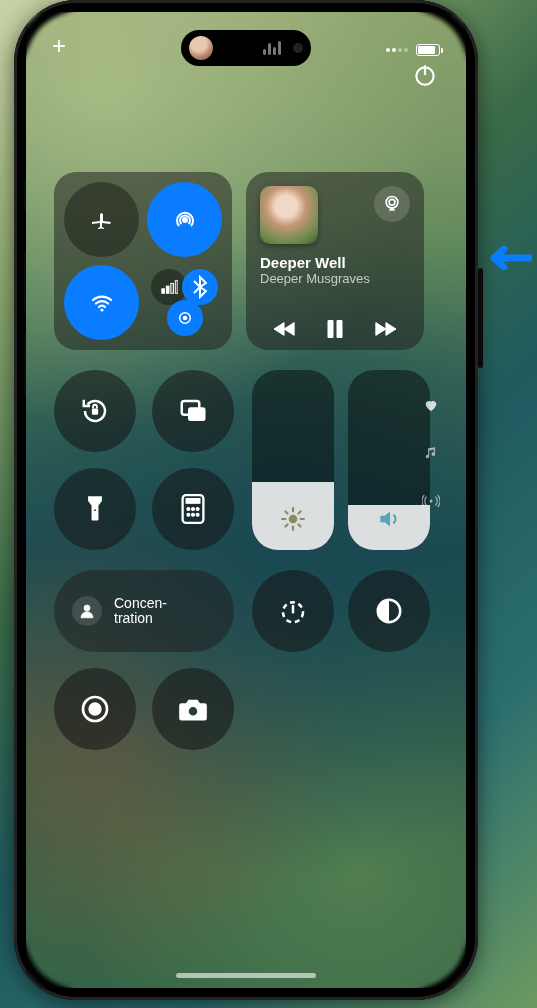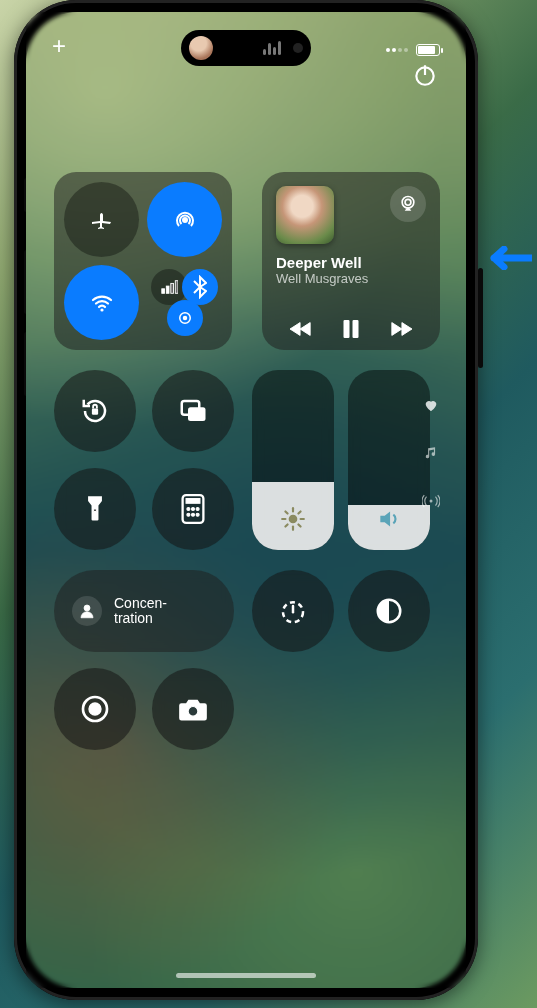--- a/index.html
+++ b/index.html
@@ -98,21 +98,21 @@
   .conn-btn.blue{ background:#0a7cff;}
   .conn-cluster{ position:relative; }
   .conn-cluster .mini{ position:absolute; border-radius:50%; display:flex; align-items:center; justify-content:center;}
   .mini.a{ top:4px; left:4px; width:36px; height:36px; background:rgba(0,0,0,.35);}
   .mini.b{ top:4px; right:4px; width:36px; height:36px; background:#0a7cff;}
   .mini.c{ bottom:4px; left:50%; transform:translateX(-50%); width:36px; height:36px; background:#0a7cff;}
   .mini svg, .conn-btn svg { width:24px; height:24px;}
   .mini.a svg{width:18px;} .mini.b svg{width:14px;} .mini.c svg{width:18px;}
 
   
-  .media{ top:0; left:208px; width:178px; height:178px; padding:14px 14px 10px; color:#fff; display:flex; flex-direction:column;}
+  .media{ top:0; left:192px; width:178px; height:178px; padding:14px 14px 10px; color:#fff; display:flex; flex-direction:column;}
   .media-top{ display:flex; justify-content:space-between; align-items:flex-start;}
   .album{ width:58px; height:58px; border-radius:10px; background:radial-gradient(circle at 45% 35%, #f0d8c4 22%, #c69678 40%, #6a8b4a 75%, #3a5a2d 100%); box-shadow:0 2px 6px rgba(0,0,0,.4);}
   .airplay-chip{ width:36px; height:36px; border-radius:50%; background:rgba(255,255,255,.15); display:flex; align-items:center; justify-content:center;}
   .track{ font-size:15px; font-weight:600; margin-top:10px; white-space:nowrap; overflow:hidden; text-overflow:ellipsis;}
   .artist{ font-size:13px; color:rgba(255,255,255,.7); white-space:nowrap; overflow:hidden; text-overflow:ellipsis;}
   .media-ctrl{ display:flex; justify-content:space-around; align-items:center; margin-top:auto; padding-top:6px;}
   .media-ctrl span{ width:30px; height:22px; display:flex; align-items:center; justify-content:center;}
 
   
   .lock-rot{ top:198px; left:0;}
@@ -257,21 +257,21 @@
             <div class="album"></div>
             <div class="airplay-chip">
               <svg width="20" height="20" viewBox="0 0 24 24">
                   <circle cx="12" cy="10" r="7" fill="none" stroke="#fff" stroke-width="2"></circle>
                   <circle cx="12" cy="10" r="3.5" fill="none" stroke="#fff" stroke-width="2"></circle>
                   <path d="M8 20l4-5 4 5z" fill="#fff" stroke="none"></path>
                 </svg>
             </div>
           </div>
           <div class="track">Deeper Well</div>
-          <div class="artist">Well Musgraves</div>
+          <div class="artist">Deeper Musgraves</div>
           <div class="media-ctrl">
             <span>
                 <svg width="22" height="16" viewBox="0 0 24 16">
                   <path d="M11 8L22 1v14zM0 8L11 1v14z" fill="#fff"></path>
                 </svg>
               </span>
             <span>
                 <svg width="16" height="18" viewBox="0 0 16 18">
                   <rect x="1" y="0" width="5" height="18" rx="1" fill="#fff"></rect>
                   <rect x="10" y="0" width="5" height="18" rx="1" fill="#fff"></rect>

